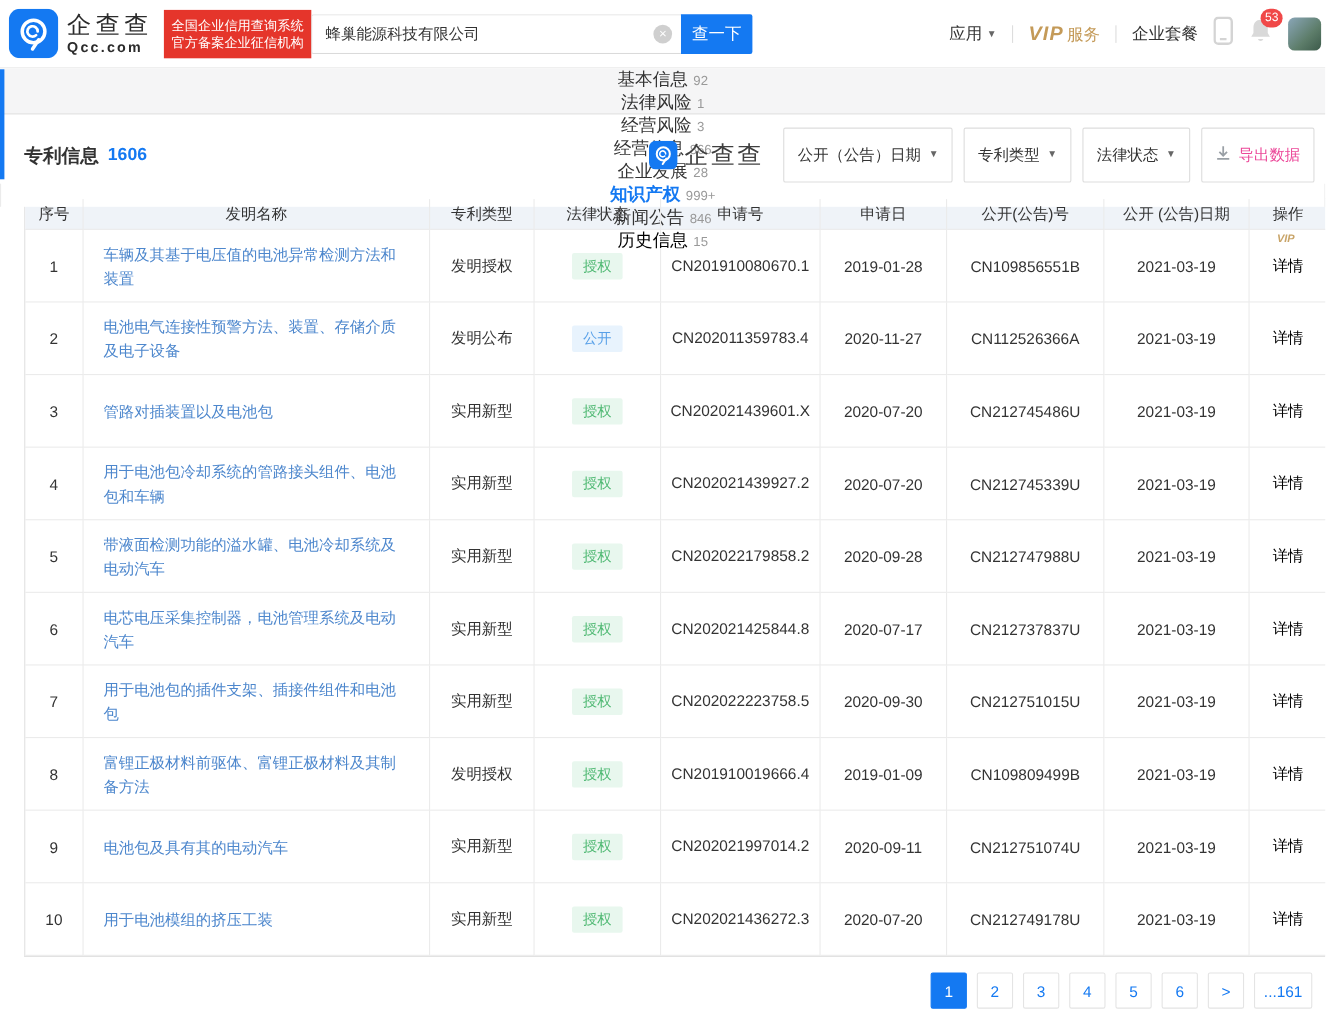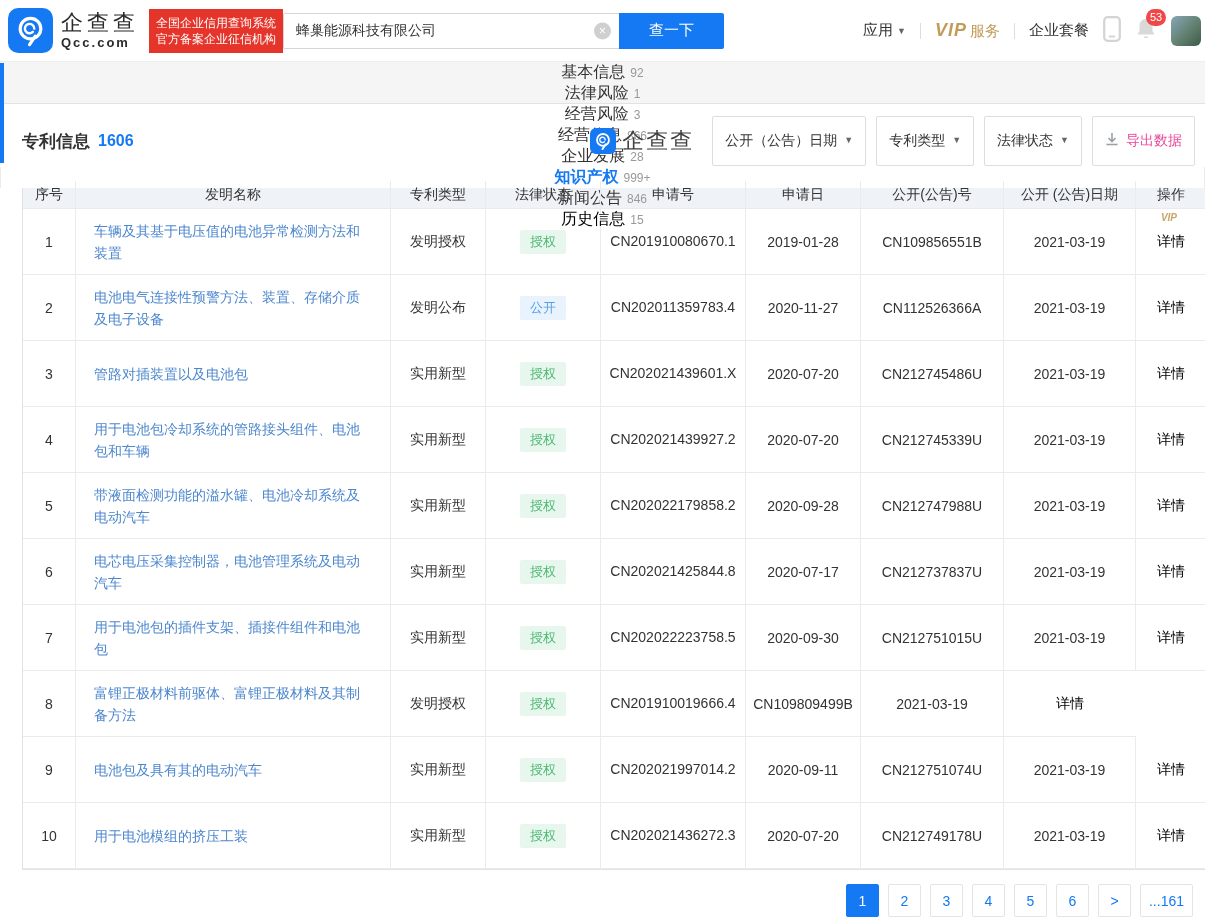--- a/index.html
+++ b/index.html
@@ -10,21 +10,21 @@
   .topbar { height:62px; display:flex; align-items:center; padding:0 0 0 8px; border-bottom:1px solid #eee; }
   .logo-icon { width:45px; height:45px; flex:0 0 45px; }
   .logo-text { margin-left:8px; }
   .brand { font-size:22px; color:#2b2b2b; letter-spacing:4px; line-height:24px; }
   .domain { font-size:13px; font-weight:bold; color:#2b2b2b; letter-spacing:2px; }
   .red-badge { margin-left:10px; background:#e5352b; color:#fff; font-size:12px; line-height:16px; padding:6px 7px; }
   .search-group { display:flex; }
   .search-box { position:relative; width:336px; height:36px; border:1px solid #d6d6d6; border-right:none; border-radius:2px 0 0 2px; }
   .search-box input { width:100%; height:100%; border:none; outline:none; padding:0 30px 0 12px; font-size:14px; color:#333; font-family:inherit; }
   .clear-icon { position:absolute; right:8px; top:50%; transform:translateY(-50%); width:17px; height:17px; border-radius:50%; background:#cfcfcf; color:#fff; font-size:12px; line-height:17px; text-align:center; cursor:pointer; }
-  .search-btn { height:36px; padding:0 30px; background:#1479f2; color:#fff; border:none; font-size:15px; border-radius:0 2px 2px 0; cursor:pointer; font-family:Liberation Sans, sans-serif; }
+  .search-btn { height:36px; padding:0 10px; background:#1479f2; color:#fff; border:none; font-size:15px; border-radius:0 2px 2px 0; cursor:pointer; font-family:Liberation Sans, sans-serif; }
   .right-nav { margin-left:auto; display:flex; align-items:center; gap:14px; padding-right:4px; }
   .nav-item { font-size:15px; color:#333; cursor:pointer; white-space:nowrap; }
   .caret { display:inline-block; font-size:9px; color:#666; transform:translateY(-1px); }
   .divider { width:1px; height:16px; background:#ddd; }
   .vip-group { display:flex; align-items:baseline; gap:3px; cursor:pointer; }
   .vip-word { font-style:italic; font-weight:800; font-size:18px; color:#c49a58; letter-spacing:1px; }
   .vip-svc { font-size:15px; color:#c49a58; }
   .phone-icon, .bell-wrap { color:#d4d4d4; }
   .bell-wrap { position:relative; }
   .bell-badge { position:absolute; top:-8px; left:11px; min-width:18px; height:17px; padding:0 4px; background:#f04848; border-radius:9px; color:#fff; font-size:11px; line-height:17px; text-align:center; }
@@ -364,20 +364,21 @@
         <div class="cell name">
             <a>富锂正极材料前驱体、富锂正极材料及其制备方法</a>
           </div>
         <div class="cell">发明授权</div>
         <div class="cell">
             <span class="badge green">授权</span>
           </div>
         <div class="cell">
             <span class="appno">CN201910019666.4</span>
           </div>
+        <div class="cell">2019-01-09</div>
         <div class="cell">CN109809499B</div>
         <div class="cell">2021-03-19</div>
         <div class="cell">
             <span class="detail-link">详情</span>
           </div>
       </div>
 
       <div class="trow">
         <div class="cell">9</div>
         <div class="cell name">

